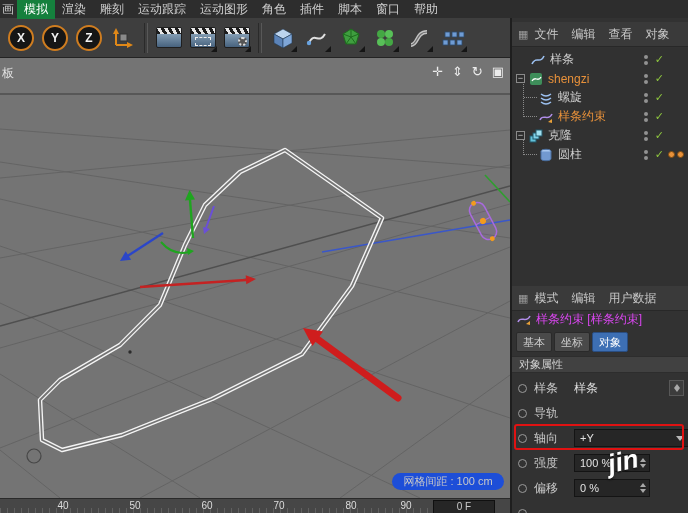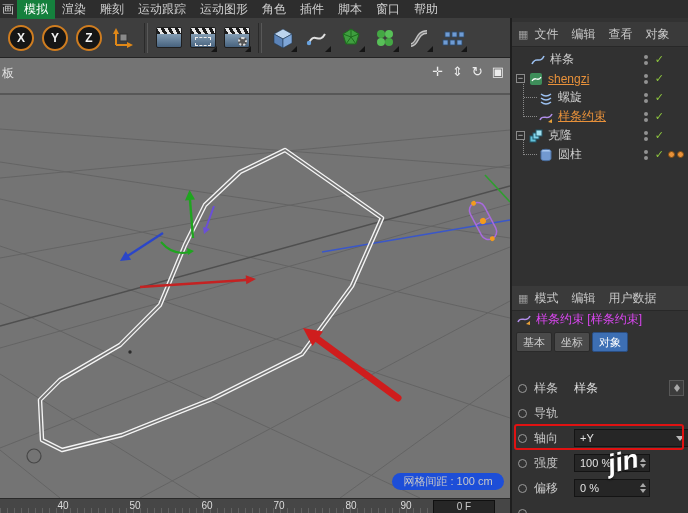--- a/index.html
+++ b/index.html
@@ -55,21 +55,21 @@
 
   
   .om-tree{position:absolute;left:0;top:30px;width:176px;height:238px;background:#313131;}
   .trow{position:absolute;left:0;width:176px;height:19px;display:flex;align-items:center;font-size:12px;}
   .tindent{display:block;height:1px;}
   .hstub{display:block;width:13px;height:0;border-top:1px dotted #8a8a8a;margin-right:2px;}
   .toggle{width:9px;height:9px;border:1px solid #8a8a8a;background:#2c2c2c;color:#cfcfcf;font-size:9px;line-height:7px;
           text-align:center;margin:0 4px 0 4px;box-sizing:border-box;}
   .ticon{width:15px;height:15px;margin-right:4px;flex:0 0 auto;display:flex;align-items:center;}
   .tlabel{color:#cccccc;white-space:nowrap;}
-  .tlabel.orange{color:#e8913a;text-decoration:underline;}
+  .tlabel.orange{color:#e8913a;}
   .vis-dots{position:absolute;right:40px;display:flex;flex-direction:column;gap:2px;cursor:pointer;}
   .vis-dots i{width:4px;height:4px;border-radius:50%;background:#929292;}
   .tcheck{position:absolute;right:24px;color:#8ec63f;font-size:11px;cursor:pointer;}
   .mat-dots{position:absolute;right:4px;display:flex;gap:2px;cursor:pointer;}
   .mat-dots i{width:5px;height:5px;border-radius:50%;background:#e8913a;border:1px solid #7a4a12;}
   .vline{position:absolute;width:0;border-left:1px dotted #8a8a8a;}
 
   
   .am-title{position:absolute;left:0;top:290px;width:176px;height:22px;display:flex;align-items:center;font-size:12px;color:#d946ef;}
   .am-title .ticon{margin-left:5px;}
@@ -414,20 +414,21 @@
       </span>
       <span>样条约束 [样条约束]</span>
     </div>
 
     <div class="am-tabs">
       <span class="tab">基本</span>
       <span class="tab">坐标</span>
       <span class="tab active">对象</span>
     </div>
 
+    <div class="am-section">对象属性</div>
 
     <div class="arow" style="top:358px">
       <span class="keycircle"></span>
       <span class="alabel">样条</span>
       <span class="alink">样条</span>
       <span class="linkbtn">
           <i class="su"></i>
           <i class="sd"></i>
         </span>
     </div>

